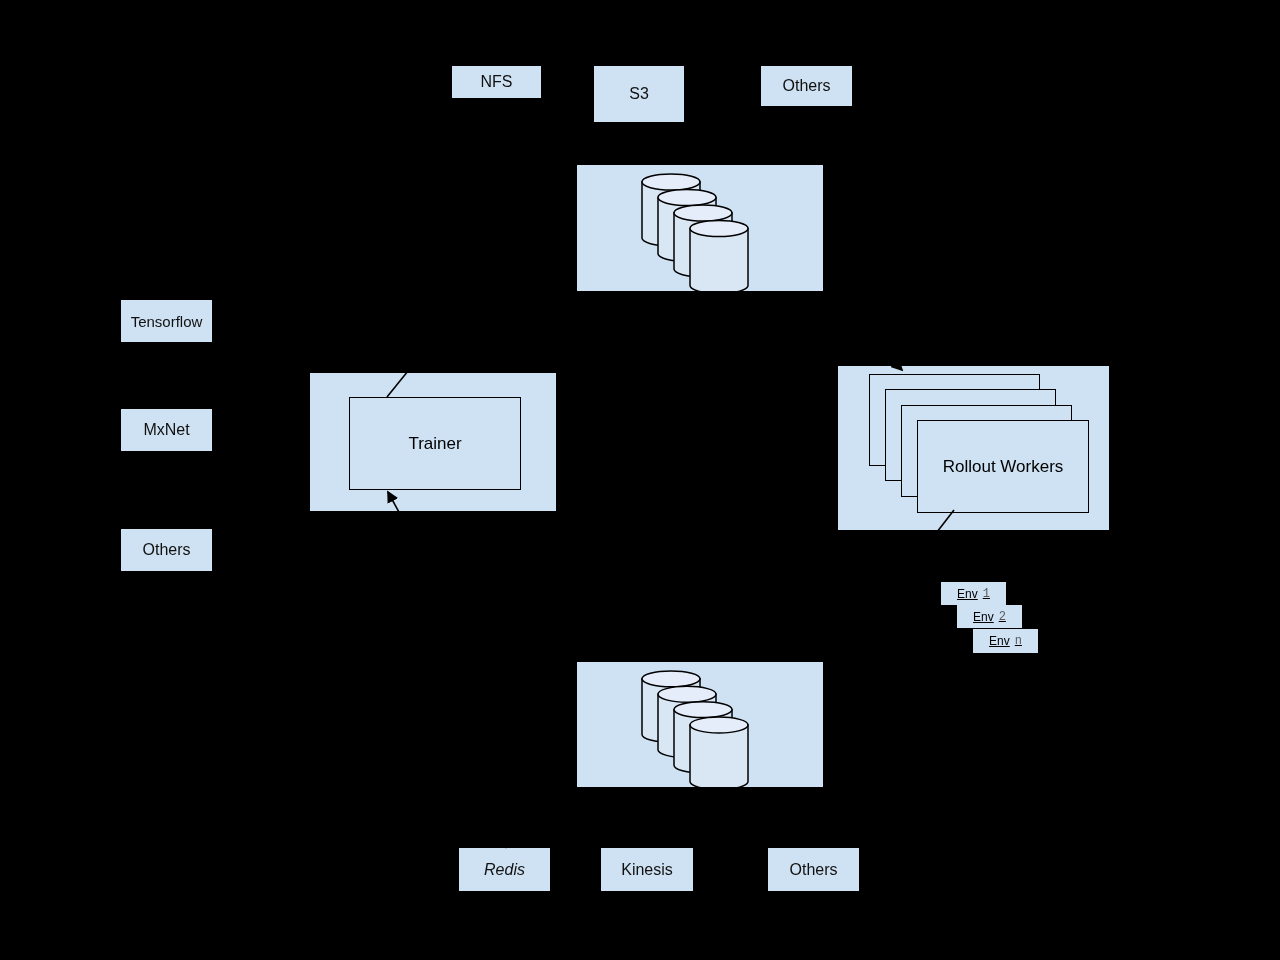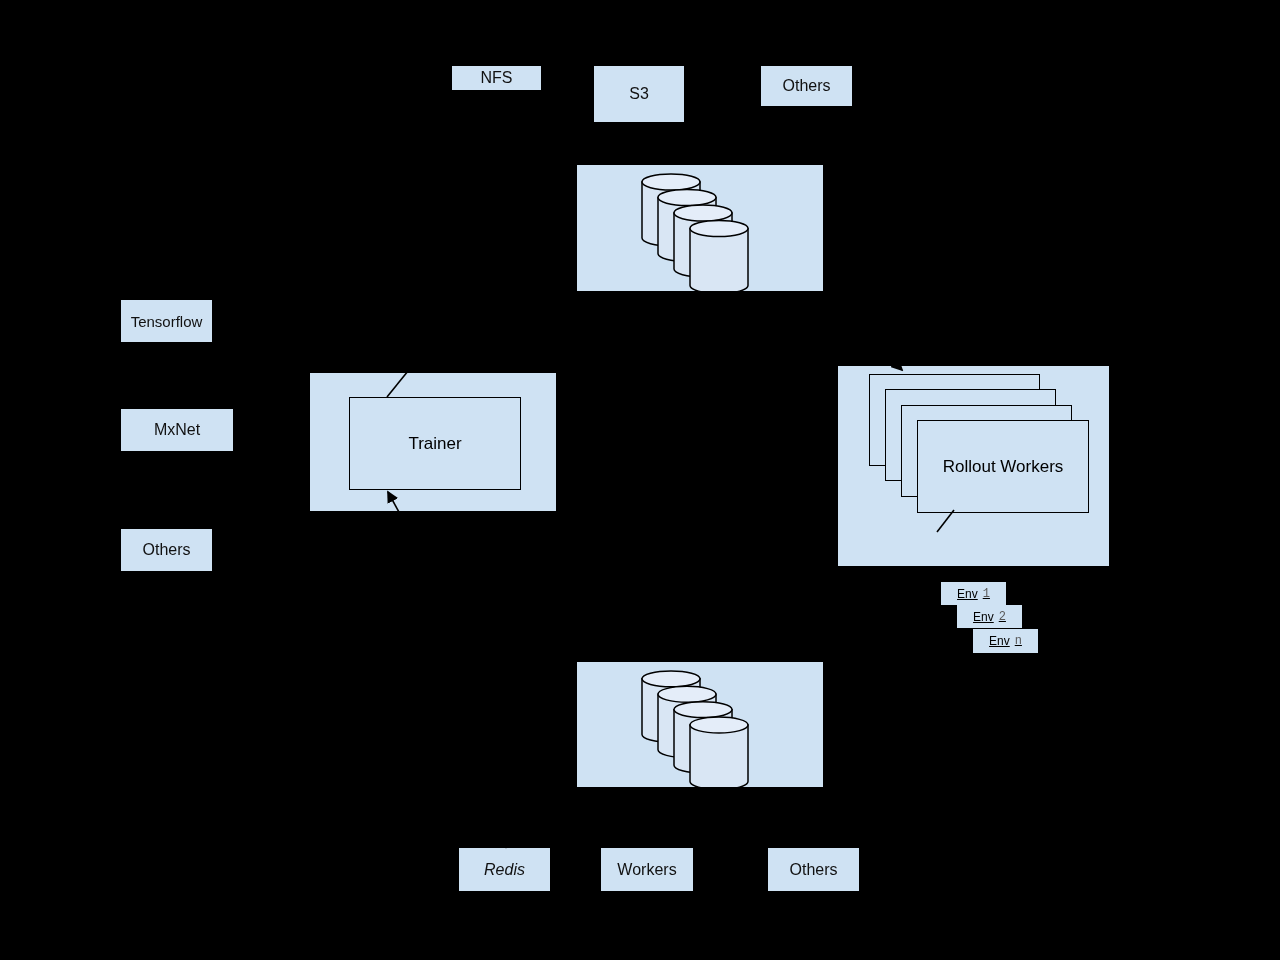--- a/index.html
+++ b/index.html
@@ -35,48 +35,48 @@
   .env-chip .num{font-family:"Liberation Mono",monospace;color:var(--envnum);font-size:12px;}
   .overlay{position:absolute;left:0;top:0;pointer-events:none;z-index:50;}
   .arrowline{stroke:var(--ink);stroke-width:1.6;fill:none;}
   .dbsvg{position:absolute;left:0;top:0;}
 </style>
 </head>
 <body>
 
 <div id="canvas">
 
-  <div class="box" style="left:452px;top:66px;width:89px;height:24px;">NFS</div>
+  <div class="box" style="left:452px;top:66px;width:89px;height:32px;">NFS</div>
   <div class="box" style="left:594px;top:66px;width:90px;height:56px;">S3</div>
   <div class="box" style="left:761px;top:66px;width:91px;height:40px;">Others</div>
 
   <div class="panel" style="left:529px;top:165px;width:246px;height:126px;">
     <svg class="dbsvg" width="246" height="126" viewBox="0 0 246 126">
       <g stroke="#000" stroke-width="1.5">
         <path d="M65 17 V73 A29 8 0 0 0 123 73 V17 Z" fill="var(--cyl-body)"></path>
         <ellipse cx="94" cy="17" rx="29" ry="8" fill="var(--cyl-lid)"></ellipse>
         <path d="M81 32.5 V88.5 A29 8 0 0 0 139 88.5 V32.5 Z" fill="var(--cyl-body)"></path>
         <ellipse cx="110" cy="32.5" rx="29" ry="8" fill="var(--cyl-lid)"></ellipse>
         <path d="M97 48 V104 A29 8 0 0 0 155 104 V48 Z" fill="var(--cyl-body)"></path>
         <ellipse cx="126" cy="48" rx="29" ry="8" fill="var(--cyl-lid)"></ellipse>
         <path d="M113 63.5 V120.5 A29 8 0 0 0 171 120.5 V63.5 Z" fill="var(--cyl-body)"></path>
         <ellipse cx="142" cy="63.5" rx="29" ry="8" fill="var(--cyl-lid)"></ellipse>
       </g>
     </svg>
   </div>
 
   <div class="box" style="left:121px;top:300px;width:91px;height:42px;font-size:15px;">Tensorflow</div>
-  <div class="box" style="left:121px;top:409px;width:112px;height:42px;">MxNet</div>
+  <div class="box" style="left:121px;top:409px;width:91px;height:42px;">MxNet</div>
   <div class="box" style="left:121px;top:529px;width:91px;height:42px;">Others</div>
 
   <div class="panel" style="left:262px;top:373px;width:246px;height:138px;">
     <div class="inner-rect" style="left:39px;top:24px;width:170px;height:91px;">Trainer</div>
   </div>
 
-  <div class="panel" style="left:790px;top:366px;width:271px;height:200px;text-decoration:underline;">
+  <div class="panel" style="left:790px;top:366px;width:271px;height:164px;text-decoration:underline;">
     <div class="stack-rect" style="left:31px;top:8px;width:169px;height:90px;"></div>
     <div class="stack-rect" style="left:47px;top:23px;width:169px;height:90px;"></div>
     <div class="stack-rect" style="left:63px;top:39px;width:169px;height:90px;"></div>
     <div class="inner-rect" style="left:79px;top:54px;width:170px;height:91px;">Rollout Workers</div>
   </div>
 
   <div class="env-chip" style="left:941px;top:582px;width:65px;height:23px;">
     <span>Env</span>
     <span class="num">1</span>
   </div>
@@ -98,21 +98,21 @@
         <ellipse cx="110" cy="32.5" rx="29" ry="8" fill="var(--cyl-lid)"></ellipse>
         <path d="M97 48 V104 A29 8 0 0 0 155 104 V48 Z" fill="var(--cyl-body)"></path>
         <ellipse cx="126" cy="48" rx="29" ry="8" fill="var(--cyl-lid)"></ellipse>
         <path d="M113 63.5 V120.5 A29 8 0 0 0 171 120.5 V63.5 Z" fill="var(--cyl-body)"></path>
         <ellipse cx="142" cy="63.5" rx="29" ry="8" fill="var(--cyl-lid)"></ellipse>
       </g>
     </svg>
   </div>
 
   <div class="box" style="left:459px;top:848px;width:91px;height:43px;font-style:italic;">Redis</div>
-  <div class="box" style="left:601px;top:848px;width:92px;height:43px;">Workers</div>
+  <div class="box" style="left:601px;top:848px;width:92px;height:43px;">Kinesis</div>
   <div class="box" style="left:768px;top:848px;width:91px;height:43px;">Others</div>
 
   <svg class="overlay" width="1280" height="960" viewBox="0 0 1280 960">
     <defs>
       <marker id="ah" viewBox="0 0 10 10" refX="8.5" refY="5" markerWidth="7.5" markerHeight="7.5" orient="auto">
         <path d="M0,0 L10,5 L0,10 z" fill="#000"></path>
       </marker>
     </defs>
     <line class="arrowline" x1="408" y1="371" x2="387" y2="397"></line>
     <line class="arrowline" x1="400" y1="514" x2="388" y2="492" marker-end="url(#ah)"></line>

